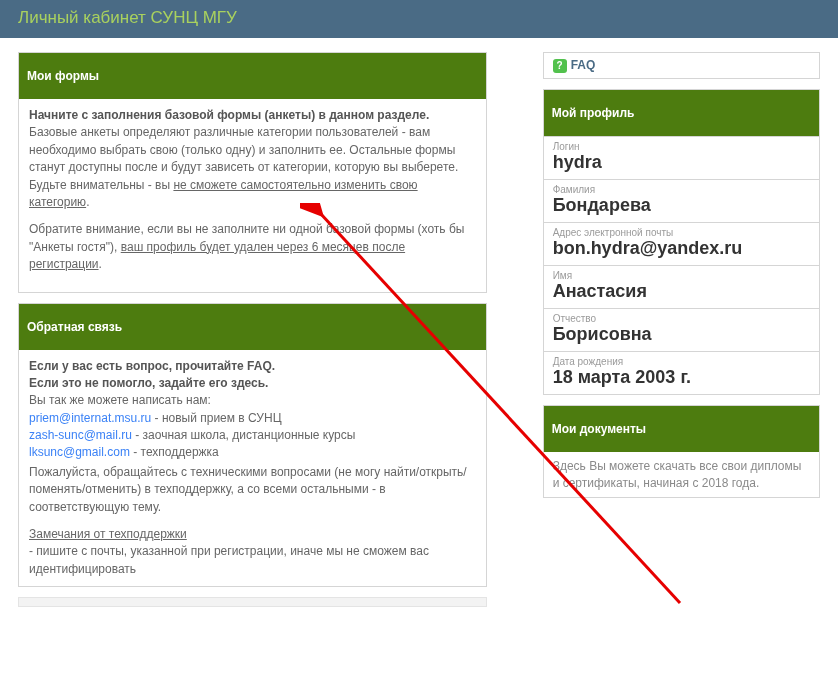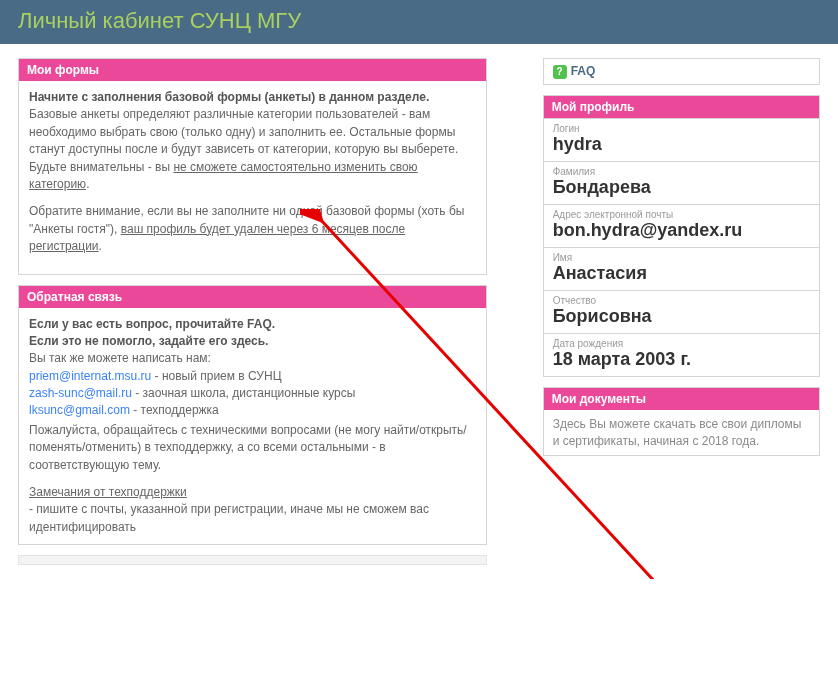--- a/index.html
+++ b/index.html
@@ -9,43 +9,43 @@
     color: #555;
     background: #fff;
     width: 838px;
   }
   .header-bar {
     background: #4a6b85;
     padding: 8px 18px 10px 18px;
   }
   .header-bar h1 {
     margin: 0;
-    font-size: 22px;
+    font-size: 17px;
     font-weight: normal;
     color: #a9d15e;
   }
   .page-wrap {
     padding: 14px 18px;
     display: flex;
     gap: 14px;
     align-items: flex-start;
     position: relative;
   }
   .col-left { width: 490px; }
   .col-right { width: 290px; margin-left: 42px; }
   .panel {
     border: 1px solid #d5d5d5;
     margin-bottom: 10px;
     background: #fff;
   }
   .panel-head {
-    background: #ec4899;
+    background: #4d7c0f;
     color: #fff;
     font-weight: bold;
-    padding: 4px 8px;
+    padding: 16px 8px;
     font-size: 12px;
   }
   .panel-body {
     padding: 8px 10px;
     line-height: 1.45;
     color: #666;
   }
   .panel-body p { margin: 0 0 10px 0; }
   .panel-body strong { color: #555; font-weight: bold; }
   .u { text-decoration: underline; }

